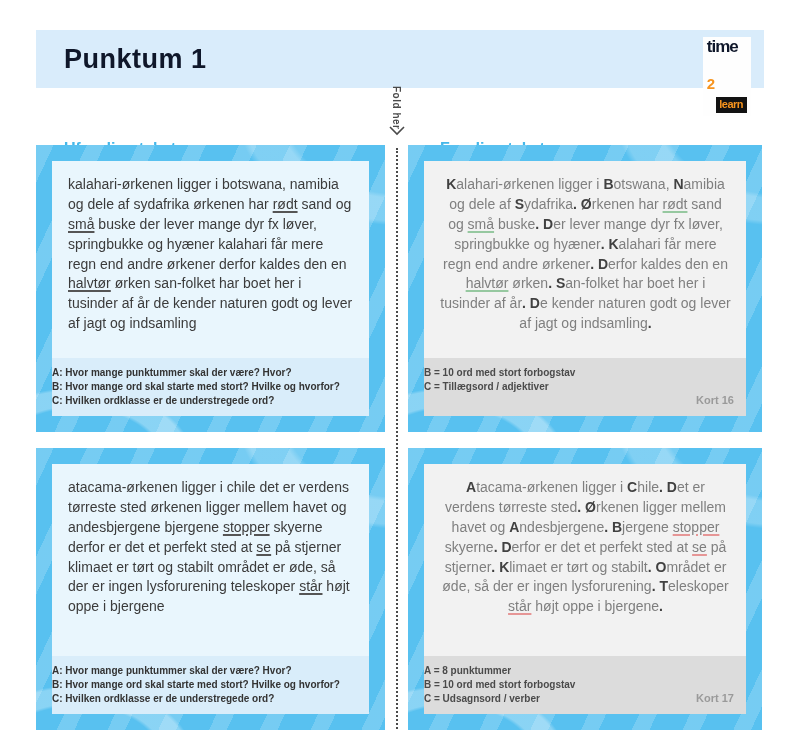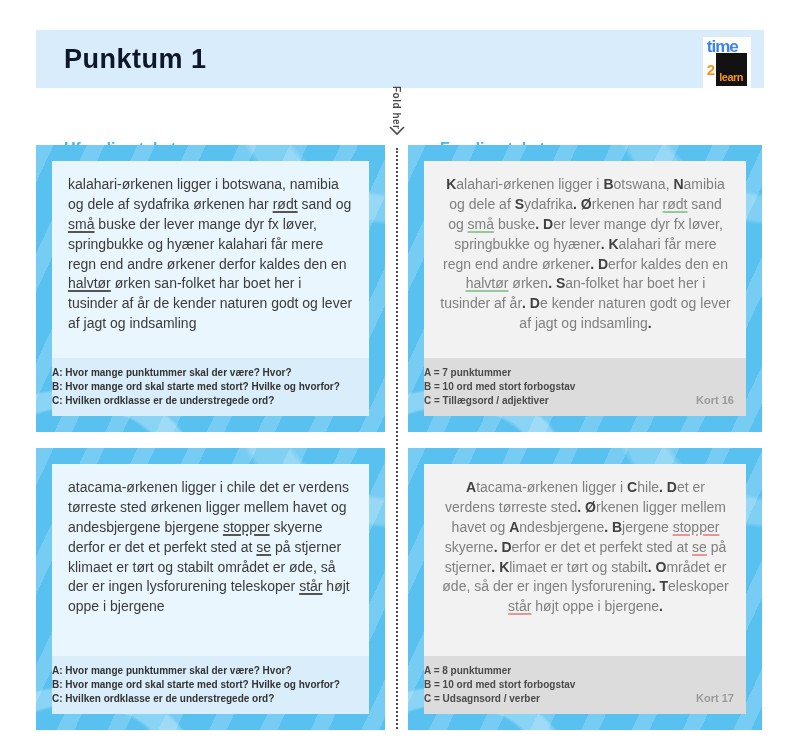--- a/index.html
+++ b/index.html
@@ -3,24 +3,24 @@
 <meta charset="utf-8">
 <style>
   html,body{margin:0;padding:0;background:#fff;font-family:"Liberation Sans",sans-serif;}
   .page{position:relative;width:800px;height:750px;background:#ffffff;overflow:hidden;}
 
   
   .header{position:absolute;left:36px;top:30px;width:728px;height:58px;background:#d9ecfb;}
   .title{position:absolute;left:28px;top:50%;transform:translateY(-50%);
          font-size:27px;font-weight:bold;color:#0f172a;letter-spacing:.5px;}
   .logo{position:absolute;right:13px;top:7px;background:#fefefe;padding:2px 4px 3px 4px;line-height:0;}
-  .logo-time{display:block;color:#3b82f6;font-weight:bold;font-size:17px;line-height:15px;letter-spacing:-1px;text-align:left;}
+  .logo-time{display:block;color:#0f172a;font-weight:bold;font-size:17px;line-height:15px;letter-spacing:-1px;text-align:left;}
   .logo-row{display:flex;align-items:center;margin-top:-1px;}
   .logo-2{color:#f7941e;font-weight:bold;font-size:15px;line-height:15px;margin-right:1px;}
-  .logo-learn{background:#121212;color:#f7941e;font-weight:bold;font-size:11px;line-height:13px;padding:18px 4px 2px 3px;letter-spacing:-.5px;}
+  .logo-learn{background:#121212;color:#f7941e;font-weight:bold;font-size:11px;line-height:13px;padding:1px 4px 2px 3px;letter-spacing:-.5px;margin-top:44px;}
 
   
   .col-head{position:absolute;top:104px;font-size:16px;font-weight:bold;color:#45b7e9;margin-top:36px;}
   .col-head.lh{left:64px}
   .col-head.rh{left:440px}
 
   
   .fold-label{position:absolute;left:391px;top:86px;writing-mode:vertical-rl;
               font-size:10px;font-weight:bold;color:#4a4a4a;letter-spacing:.5px;}
   .fold-arrow{position:absolute;left:389px;top:126px;}
@@ -88,21 +88,20 @@
         <div>B: Hvor mange ord skal starte med stort? Hvilke og hvorfor?</div>
         <div>C: Hvilken ordklasse er de understregede ord?</div>
       </div>
     </div>
   </div>
 
   <div class="card right r1">
     <div class="inner">
       <div class="body"><span class="seg-b">K</span><span>alahari-ørkenen ligger i </span><span class="seg-b">B</span><span>otswana, </span><span class="seg-b">N</span><span>amibia og dele af </span><span class="seg-b">S</span><span>ydafrika</span><span class="seg-b">.</span><span> </span><span class="seg-b">Ø</span><span>rkenen har </span><span class="seg-u" style="text-decoration-color: rgb(150, 200, 160);">rødt</span><span> sand og </span><span class="seg-u" style="text-decoration-color: rgb(150, 200, 160);">små</span><span> buske</span><span class="seg-b">.</span><span> </span><span class="seg-b">D</span><span>er lever mange dyr fx løver, springbukke og hyæner</span><span class="seg-b">.</span><span> </span><span class="seg-b">K</span><span>alahari får mere regn end andre ørkener</span><span class="seg-b">.</span><span> </span><span class="seg-b">D</span><span>erfor kaldes den en </span><span class="seg-u" style="text-decoration-color: rgb(150, 200, 160);">halvtør</span><span> ørken</span><span class="seg-b">.</span><span> </span><span class="seg-b">S</span><span>an-folket har boet her i tusinder af år</span><span class="seg-b">.</span><span> </span><span class="seg-b">D</span><span>e kender naturen godt og lever af jagt og indsamling</span><span class="seg-b">.</span></div>
       <div class="footer">
-        <div>A = 7 punktummer</div>
         <div>B = 10 ord med stort forbogstav</div>
         <div>C = Tillægsord / adjektiver</div>
         <div class="badge">Kort 16</div>
       </div>
     </div>
   </div>
 
   <div class="card left l2">
     <div class="inner">
       <div class="body"><span>atacama-ørkenen ligger i chile det er verdens tørreste sted ørkenen ligger mellem havet og andesbjergene bjergene </span><span class="seg-u" style="text-decoration-color: rgb(85, 85, 85);">stopper</span><span> skyerne derfor er det et perfekt sted at </span><span class="seg-u" style="text-decoration-color: rgb(85, 85, 85);">se</span><span> på stjerner klimaet er tørt og stabilt området er øde, så der er ingen lysforurening teleskoper </span><span class="seg-u" style="text-decoration-color: rgb(85, 85, 85);">står</span><span> højt oppe i bjergene</span></div>

